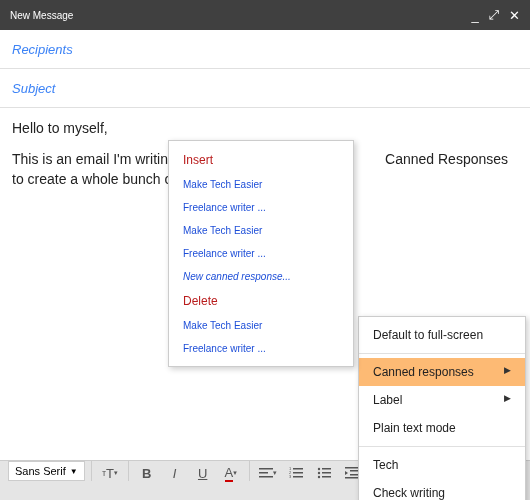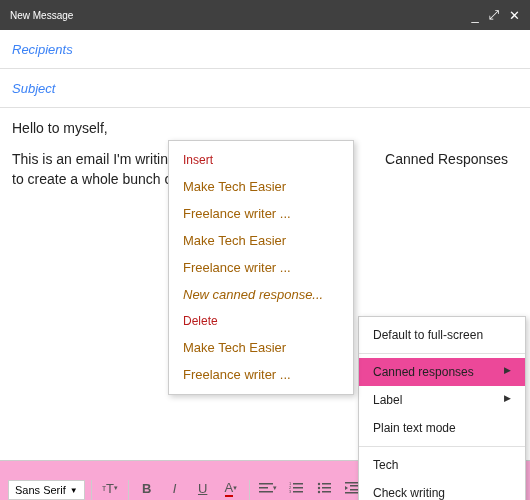--- a/index.html
+++ b/index.html
@@ -8,28 +8,28 @@
     .titlebar-title { font-size: 10px; font-weight: normal; }
     .titlebar-controls { display: flex; gap: 10px; align-items: center; }
     .titlebar-controls span { cursor: pointer; font-size: 13px; }
     .field-row { border-bottom: 1px solid #e0e0e0; padding: 10px 12px; }
     .field-row .placeholder { color: #3b82f6; font-size: 13px; font-style: italic; }
     .body-area { padding: 12px; font-size: 14px; color: #222; }
     .body-greeting { margin-bottom: 14px; }
     .body-text { line-height: 1.4; }
     .canned-menu { position: absolute; left: 168px; top: 140px; width: 186px; background: #fff; border: 1px solid #ccc; box-shadow: 2px 2px 6px rgba(0,0,0,0.2); padding: 6px 0; z-index: 10; }
     .canned-menu .section-label { color: #b91c1c; font-size: 12px; padding: 6px 14px; cursor: default; }
-    .canned-menu .menu-item { color: #a16207; font-size: 13px; padding: 6px 14px; cursor: pointer; }
+    .canned-menu .menu-item { color: #1d4ed8; font-size: 10px; padding: 6px 14px; cursor: pointer; }
     .canned-menu .menu-item.italic { font-style: italic; }
     .context-menu { position: absolute; left: 358px; top: 316px; width: 168px; background: #fff; border: 1px solid #ccc; box-shadow: 2px 2px 6px rgba(0,0,0,0.2); padding: 4px 0; z-index: 5; font-size: 12px; }
     .context-menu .divider { height: 1px; background: #e0e0e0; margin: 4px 0; }
     .context-menu .ctx-item { padding: 7px 14px; cursor: pointer; display: flex; justify-content: space-between; align-items: flex-start; color: #222; }
-    .context-menu .ctx-item.highlight { background: #ec4899; gap: 15px; }
+    .context-menu .ctx-item.highlight { background: #fdba74; gap: 15px; }
     .context-menu .arrow { font-size: 9px; color: #333; }
-    .toolbar { position: absolute; bottom: 0; left: 0; right: 0; height: 40px; border-top: 1px solid #ccc; background: #f9a8d4; display: flex; align-items: flex-end; padding: 0 8px; gap: 4px; }
+    .toolbar { position: absolute; bottom: 0; left: 0; right: 0; height: 40px; border-top: 1px solid #ccc; background: #e5e5e5; display: flex; align-items: flex-start; padding: 0 8px; gap: 4px; }
     .toolbar .font-select { border: 1px solid #ccc; background: #fff; padding: 3px 6px; font-size: 11px; display: flex; align-items: center; gap: 4px; }
     .toolbar .tbtn { width: 24px; height: 24px; display: flex; align-items: center; justify-content: center; font-size: 13px; color: #555; cursor: pointer; }
     .toolbar .sep { width: 1px; height: 20px; background: #ccc; margin: 0 2px; }
     .toolbar svg { width: 14px; height: 14px; fill: #555; }
     .watermark { position: absolute; right: 6px; bottom: 44px; font-size: 10px; color: #aaa; }
   </style>
 </head>
 <body>
 
 <div class="titlebar">

